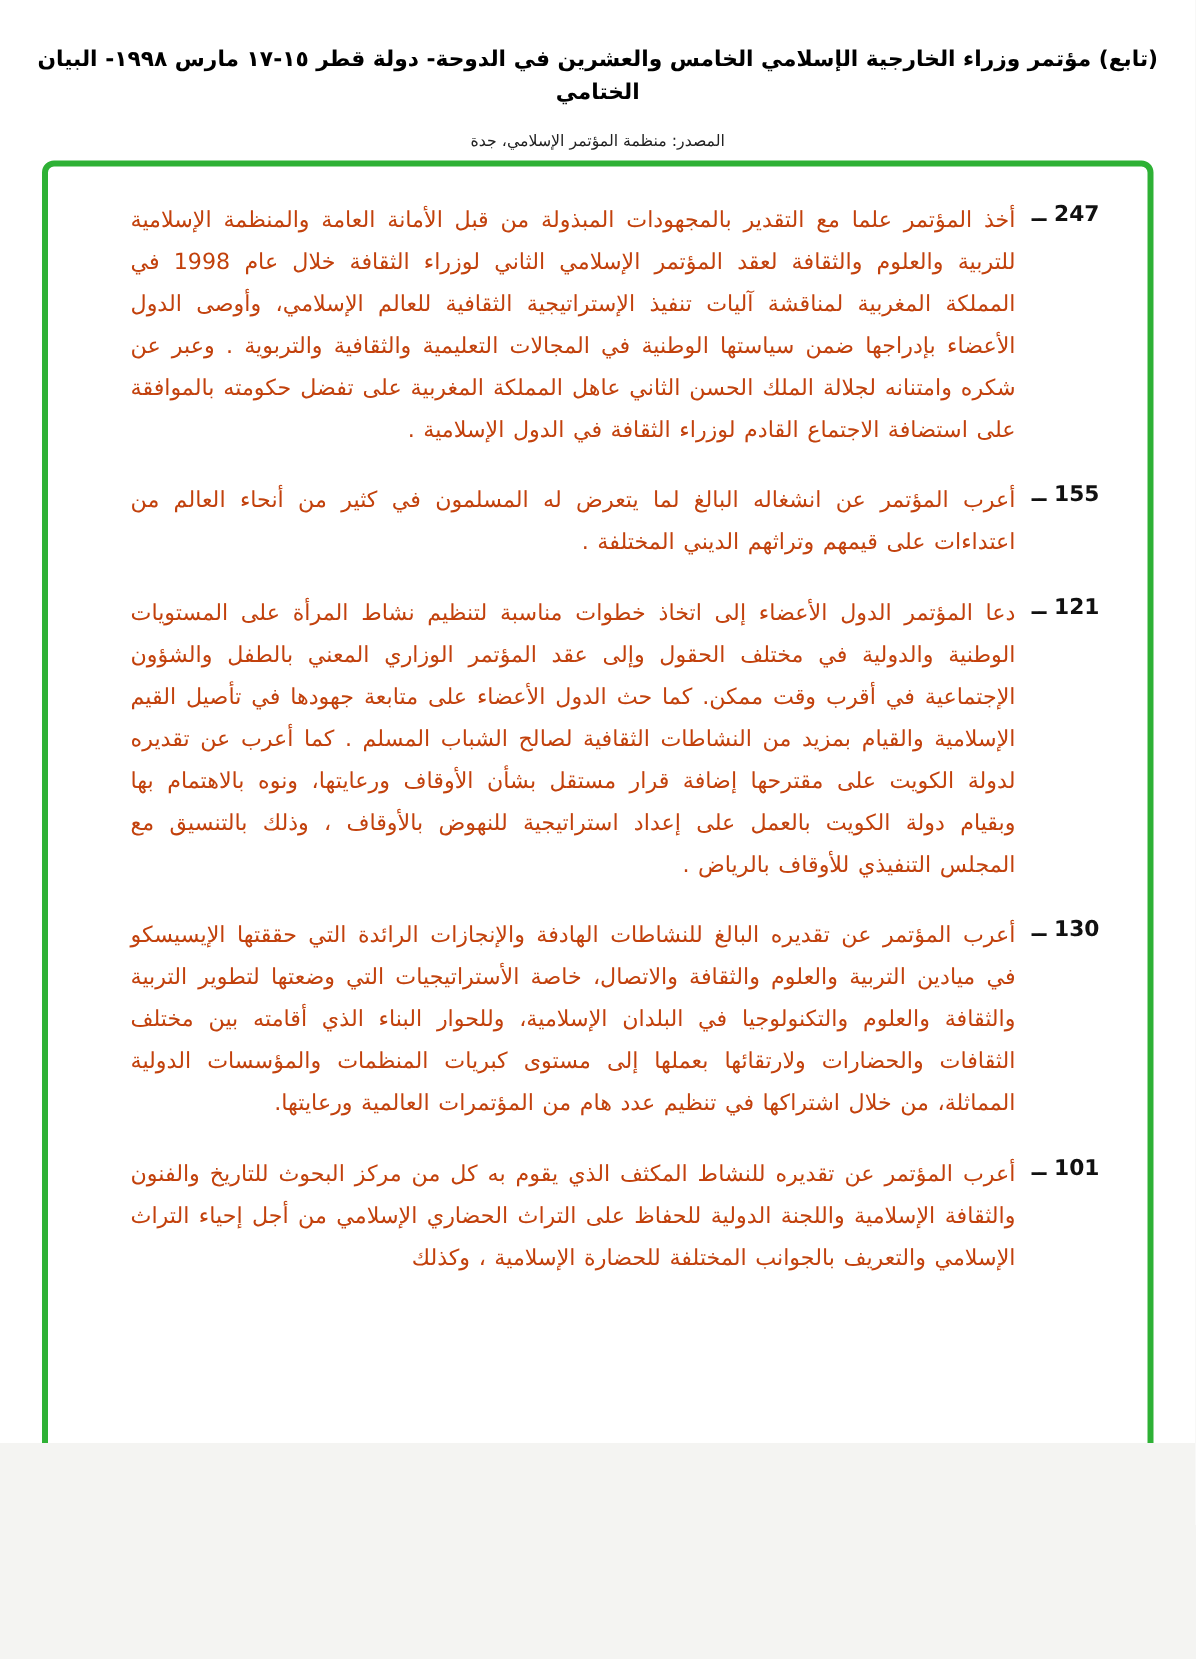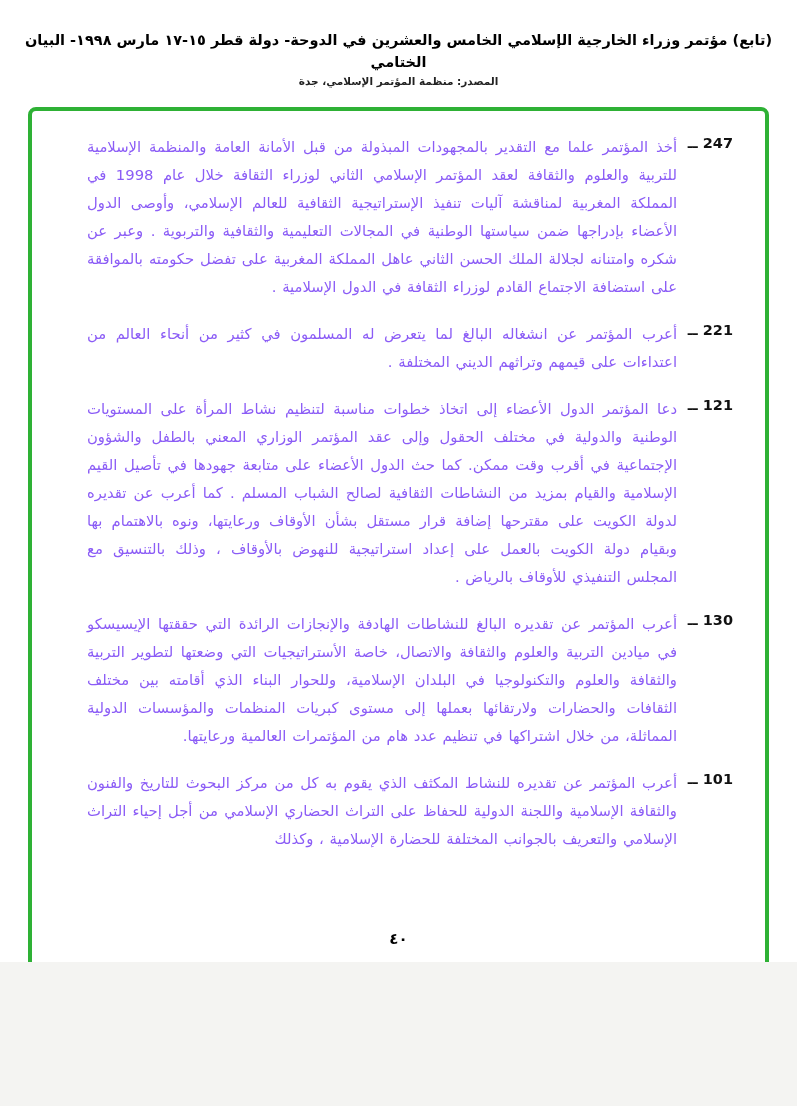--- a/index.html
+++ b/index.html
@@ -31,23 +31,23 @@
   .doc-title {
     font-size: 14.5px;
     font-weight: bold;
     color: #000;
     letter-spacing: 0.2px;
     line-height: 1.5;
     padding: 0 20px;
   }
 
   .doc-source {
-    margin-top: 1px;
+    margin-top: 14px;
     font-size: 10.5px;
-    font-weight: bold;
+    font-weight: normal;
     color: #222;
   }
 
   
   .content-frame {
     position: absolute;
     left: 28px;
     top: 107px;
     width: 741px;
     height: 958px;
@@ -73,21 +73,21 @@
     color: #111;
     padding-top: 2px;
     white-space: nowrap;
   }
 
   .para-text {
     flex: 1 1 auto;
     font-size: 14.8px;
     line-height: 28px;
     text-align: justify;
-    color: #8b5cf6;
+    color: #c2410c;
     word-spacing: 1px;
   }
 
   
   .page-footer {
     position: absolute;
     bottom: 14px;
     left: 0;
     width: 100%;
     text-align: center;
@@ -110,38 +110,35 @@
   </div>
 
   <div class="content-frame" style="border-color: rgb(46, 177, 53);">
 
     <div class="paragraph">
       <div class="para-num">247 ــ</div>
       <div class="para-text">أخذ المؤتمر علما مع التقدير بالمجهودات المبذولة من قبل الأمانة العامة والمنظمة الإسلامية للتربية والعلوم والثقافة لعقد المؤتمر الإسلامي الثاني لوزراء الثقافة خلال عام 1998 في المملكة المغربية لمناقشة آليات تنفيذ الإستراتيجية الثقافية للعالم الإسلامي، وأوصى الدول الأعضاء بإدراجها ضمن سياستها الوطنية في المجالات التعليمية والثقافية والتربوية . وعبر عن شكره وامتنانه لجلالة الملك الحسن الثاني عاهل المملكة المغربية على تفضل حكومته بالموافقة على استضافة الاجتماع القادم لوزراء الثقافة في الدول الإسلامية .</div>
     </div>
 
     <div class="paragraph">
-      <div class="para-num">221 ــ</div>
+      <div class="para-num">155 ــ</div>
       <div class="para-text">أعرب المؤتمر عن انشغاله البالغ لما يتعرض له المسلمون في كثير من أنحاء العالم من اعتداءات على قيمهم وتراثهم الديني المختلفة .</div>
     </div>
 
     <div class="paragraph">
       <div class="para-num">121 ــ</div>
       <div class="para-text">دعا المؤتمر الدول الأعضاء إلى اتخاذ خطوات مناسبة لتنظيم نشاط المرأة على المستويات الوطنية والدولية في مختلف الحقول وإلى عقد المؤتمر الوزاري المعني بالطفل والشؤون الإجتماعية في أقرب وقت ممكن. كما حث الدول الأعضاء على متابعة جهودها في تأصيل القيم الإسلامية والقيام بمزيد من النشاطات الثقافية لصالح الشباب المسلم . كما أعرب عن تقديره لدولة الكويت على مقترحها إضافة قرار مستقل بشأن الأوقاف ورعايتها، ونوه بالاهتمام بها وبقيام دولة الكويت بالعمل على إعداد استراتيجية للنهوض بالأوقاف ، وذلك بالتنسيق مع المجلس التنفيذي للأوقاف بالرياض .</div>
     </div>
 
     <div class="paragraph">
       <div class="para-num">130 ــ</div>
       <div class="para-text">أعرب المؤتمر عن تقديره البالغ للنشاطات الهادفة والإنجازات الرائدة التي حققتها الإيسيسكو في ميادين التربية والعلوم والثقافة والاتصال، خاصة الأستراتيجيات التي وضعتها لتطوير التربية والثقافة والعلوم والتكنولوجيا في البلدان الإسلامية، وللحوار البناء الذي أقامته بين مختلف الثقافات والحضارات ولارتقائها بعملها إلى مستوى كبريات المنظمات والمؤسسات الدولية المماثلة، من خلال اشتراكها في تنظيم عدد هام من المؤتمرات العالمية ورعايتها.</div>
     </div>
 
     <div class="paragraph">
       <div class="para-num">101 ــ</div>
       <div class="para-text">أعرب المؤتمر عن تقديره للنشاط المكثف الذي يقوم به كل من مركز البحوث للتاريخ والفنون والثقافة الإسلامية واللجنة الدولية للحفاظ على التراث الحضاري الإسلامي من أجل إحياء التراث الإسلامي والتعريف بالجوانب المختلفة للحضارة الإسلامية ، وكذلك</div>
     </div>
 
   </div>
 
-  <div class="page-footer">
-    <span class="page-number">٤٠</span>
-  </div>
 
 </div>
 
 </body></html>

